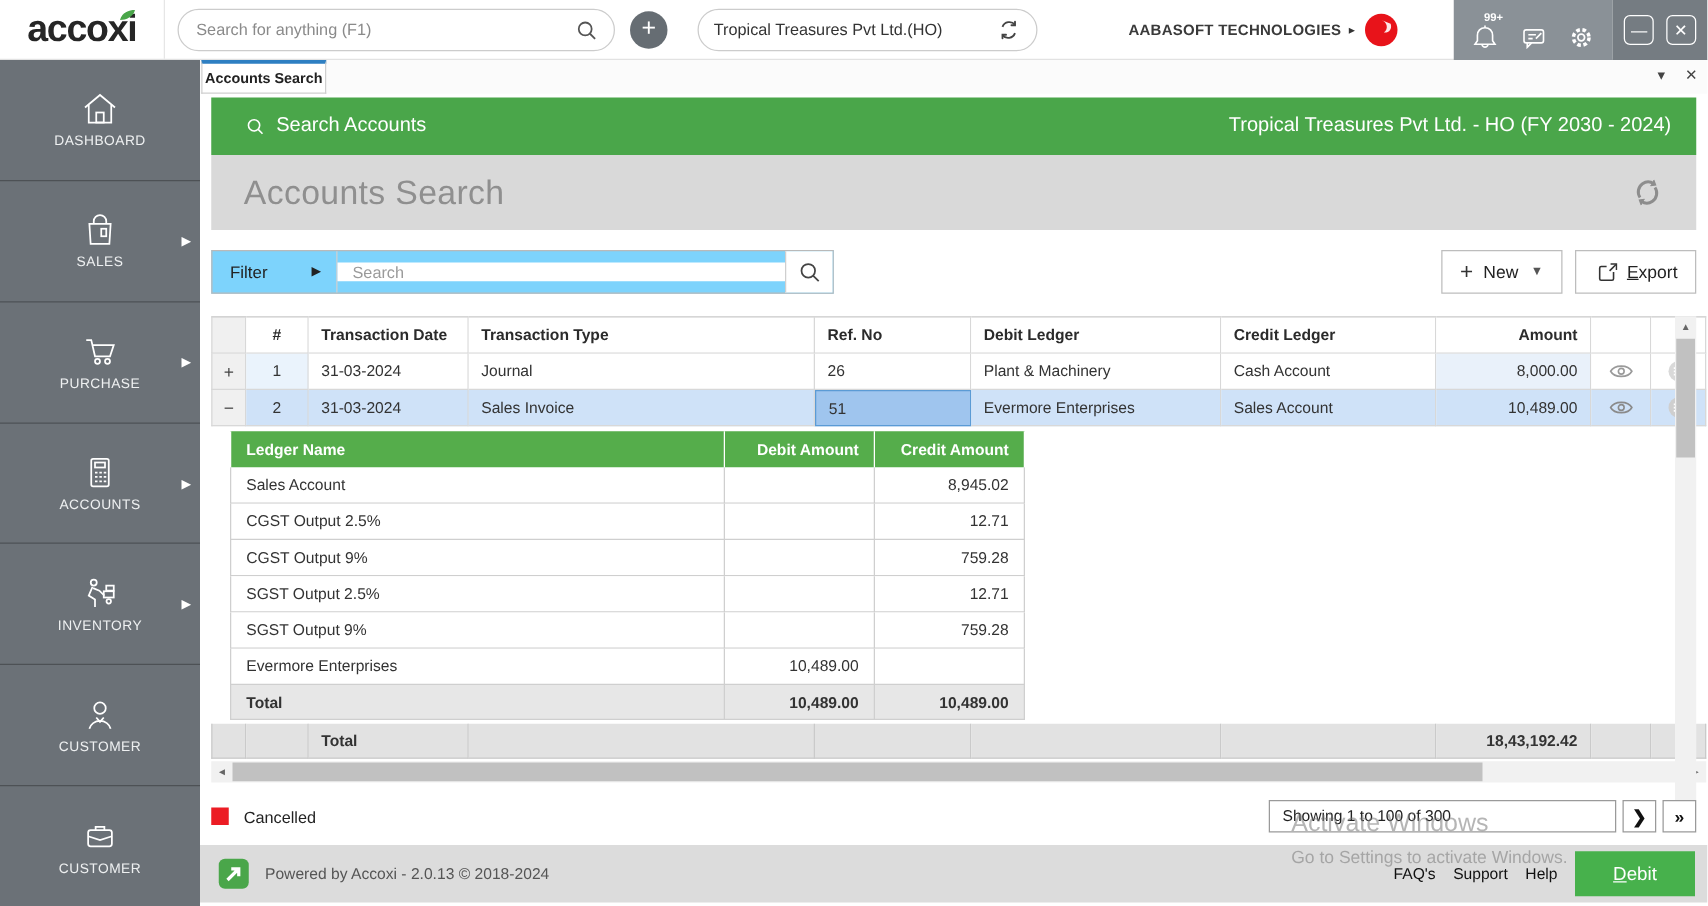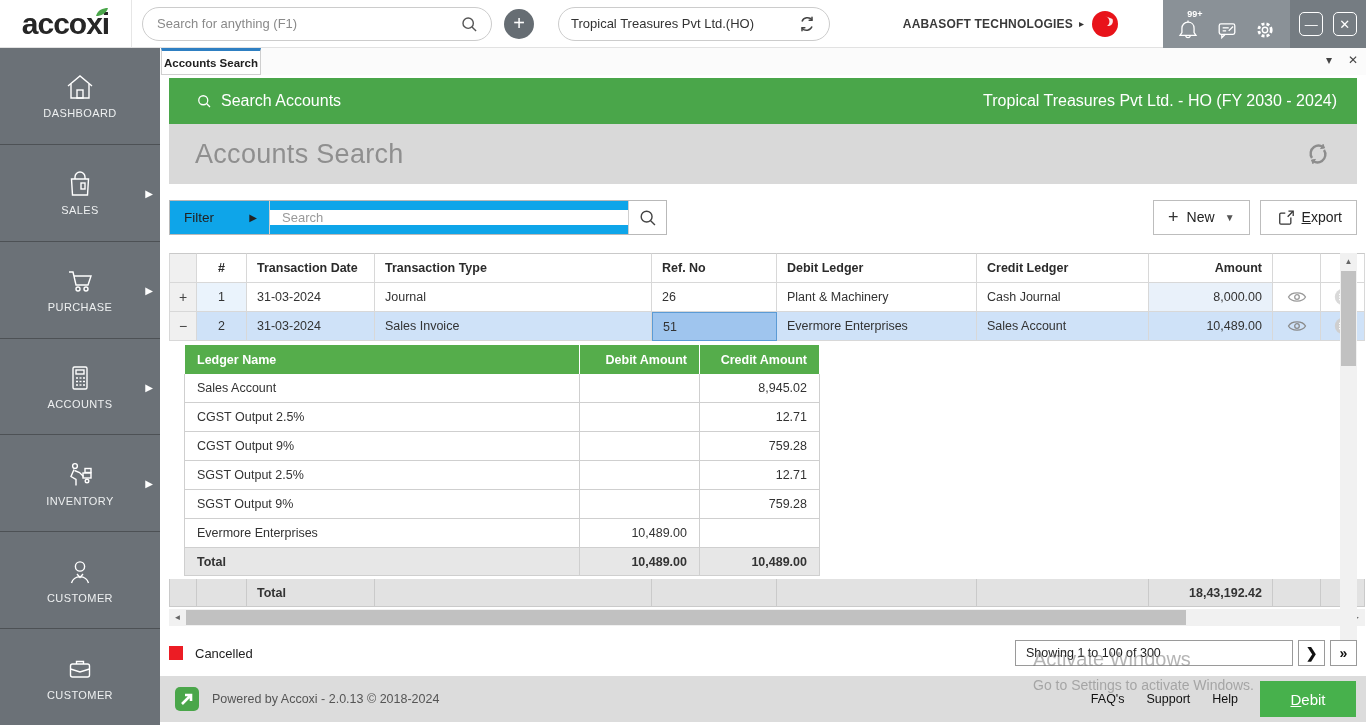--- a/index.html
+++ b/index.html
@@ -43,21 +43,21 @@
   .tabstrip-icons span { cursor:pointer; }
   
   .greenbar { position:absolute; top:30px; left:9px; right:9px; height:46px; background:#4aa64a; display:flex; align-items:center; justify-content:space-between; padding:0 20px 0 26px; color:#fff; }
   .greenbar .gb-left { display:flex; align-items:center; gap:8px; font-size:16px; }
   .greenbar .gb-right { font-size:16px; }
   .titlebar { position:absolute; top:76px; left:9px; right:9px; height:60px; background:#d9d9d9; display:flex; align-items:center; justify-content:space-between; padding:0 24px 0 26px; }
   .page-title { font-size:27px; color:#8f8f8f; font-weight:300; letter-spacing:.3px; }
   .refresh-btn { cursor:pointer; }
   
   .filterrow { position:absolute; top:151px; left:9px; right:9px; height:36px; display:flex; align-items:center; justify-content:space-between; }
-  .filter-group { width:498px; height:35px; border:1px solid #b9b9b9; display:flex; align-items:stretch; background:#0ea5e9; }
+  .filter-group { width:498px; height:35px; border:1px solid #b9b9b9; display:flex; align-items:stretch; background:#7dd3fc; }
   .filter-label { width:100px; display:flex; align-items:center; justify-content:space-between; padding:0 12px 0 14px; font-size:13.5px; color:#222; border-right:1px solid #cfcfcf; cursor:pointer; }
   .filter-label .tri { font-size:10px; color:#222; }
   .filter-input { flex:1; display:flex; align-items:center; }
   .filter-input input { border:none; outline:none; width:100%; padding:0 12px; font-size:13px; color:#444; font-family:inherit; }
   .filter-input input::placeholder { color:#9a9a9a; }
   .filter-search-btn { width:38px; display:flex; align-items:center; justify-content:center; border-left:1px solid #cfcfcf; cursor:pointer; background:#fff; }
   .action-btns { display:flex; gap:10px; }
   .btn { height:35px; border:1px solid #bdbdbd; background:#fff; display:flex; align-items:center; gap:8px; padding:0 14px; font-size:14px; color:#222; cursor:pointer; }
   .btn .plus-g { font-size:18px; font-weight:300; color:#333; }
   .btn .caret { font-size:10px; color:#555; margin-left:2px; }
@@ -113,21 +113,21 @@
   .legend-left { display:flex; align-items:center; gap:12px; }
   .red-sq { width:14px; height:14px; background:#ec1c24; }
   .legend-text { font-size:13px; color:#222; }
   .pager { display:flex; align-items:center; gap:5px; }
   .pager-box { width:278px; height:26px; border:1px solid #9a9a9a; background:#fff; display:flex; align-items:center; padding:0 10px; font-size:12.5px; color:#222; }
   .pager-btn { width:27px; height:26px; border:1px solid #9a9a9a; background:#fff; display:flex; align-items:center; justify-content:center; font-size:14px; font-weight:bold; color:#111; cursor:pointer; }
   
   .footerbar { position:absolute; left:0; right:0; bottom:3px; height:46px; background:#dcdcdc; display:flex; align-items:center; justify-content:space-between; padding:0 10px 0 14px; }
   .foot-left { display:flex; align-items:center; gap:12px; }
   .powered { font-size:12.5px; color:#555; }
-  .foot-right { display:flex; align-items:center; gap:22px; }
+  .foot-right { display:flex; align-items:center; gap:14px; }
   .foot-link { font-size:12.5px; color:#111; cursor:pointer; }
   .exit-btn { width:96px; height:36px; background:#47b14c; color:#fff; font-size:15px; display:flex; align-items:center; justify-content:center; cursor:pointer; }
   
   .watermark { position:absolute; right:112px; top:600px; pointer-events:none; text-align:left; z-index:5; }
   .wm1 { font-size:20px; color:rgba(120,120,120,.55); }
   .wm2 { font-size:14px; color:rgba(120,120,120,.55); margin-top:6px; }
   svg { display:block; }
 </style>
 </head>
 <body>
@@ -380,21 +380,21 @@
 
         <div class="trow r1">
           <div class="cell c-exp">
               <span class="expander">+</span>
             </div>
           <div class="cell c-num">1</div>
           <div class="cell c-date">31-03-2024</div>
           <div class="cell c-type">Journal</div>
           <div class="cell c-ref">26</div>
           <div class="cell c-debit">Plant &amp; Machinery</div>
-          <div class="cell c-credit">Cash Journal</div>
+          <div class="cell c-credit">Cash Account</div>
           <div class="cell c-amt">8,000.00</div>
           <div class="cell c-eye">
               <span>
             <svg width="20" height="14" viewBox="0 0 20 14">
                   <path d="M1.5 7 C4.5 1.5 15.5 1.5 18.5 7 C15.5 12.5 4.5 12.5 1.5 7 Z" fill="none" stroke="#9a9a9a" stroke-width="1.3"></path>
                   <circle cx="10" cy="7" r="2.3" fill="none" stroke="#9a9a9a" stroke-width="1.3"></circle>
                 </svg>
           </span>
             </div>
           <div class="cell c-menu">

